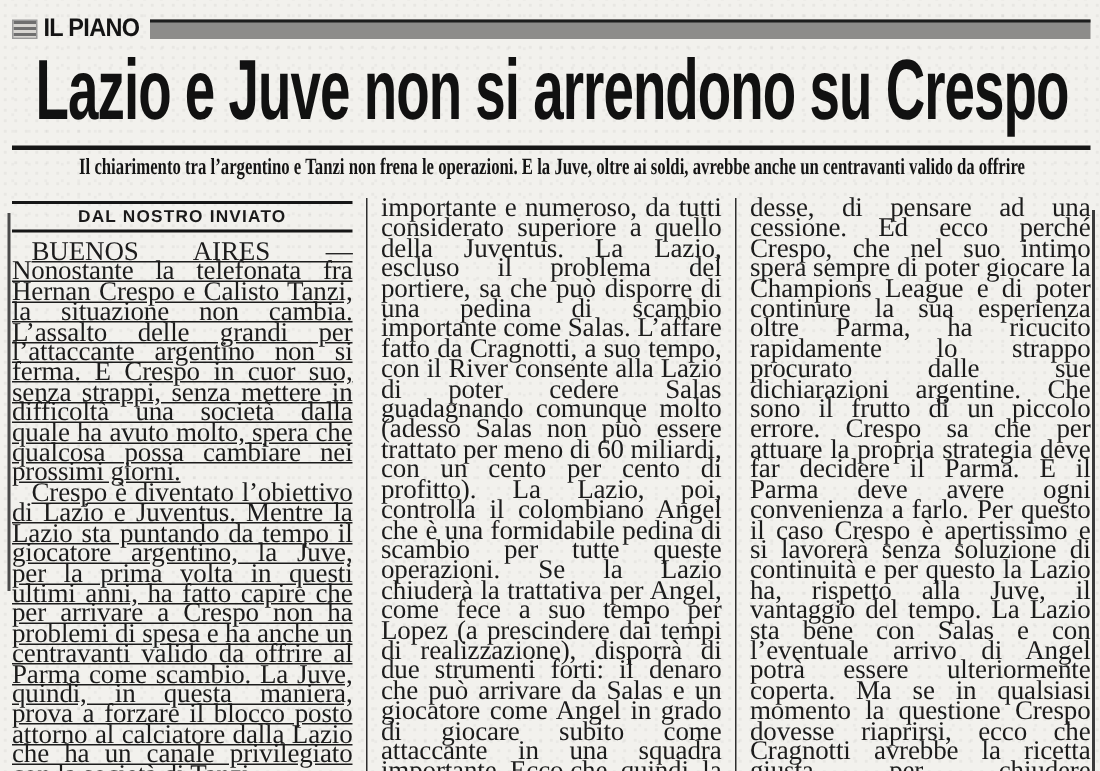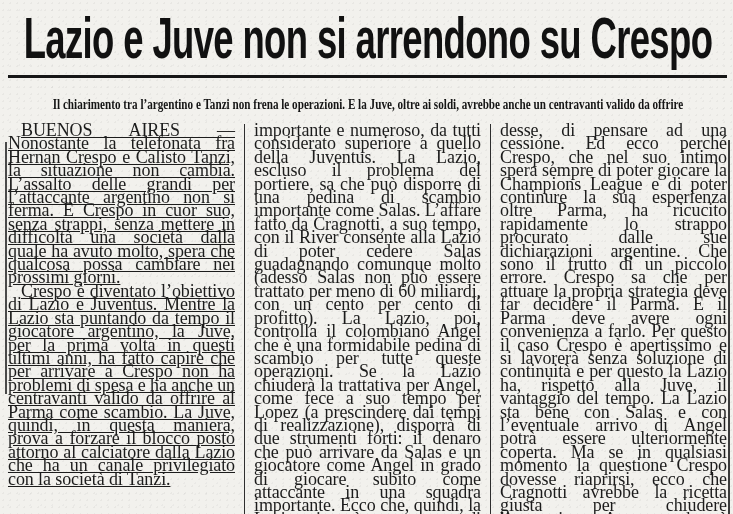--- a/index.html
+++ b/index.html
@@ -43,21 +43,21 @@
   .headline-wrap{position:relative;height:64px;margin-top:0;}
   h1{
     position:absolute;left:50%;top:0;margin:0;
     font-family:"Liberation Sans",sans-serif;
     font-weight:bold;font-size:57px;line-height:60px;
     letter-spacing:-1px;white-space:nowrap;color:#111;
     transform:translateX(-50%) scaleX(0.64);
   }
   .headline-rule{height:3px;background:#161616;margin-top:3px;}
   
-  .subhead-wrap{position:relative;height:24px;margin-top:16px;}
+  .subhead-wrap{position:relative;height:24px;margin-top:2px;}
   .subhead{
     position:absolute;left:50%;top:0;
     font-family:"Liberation Serif",serif;font-weight:bold;
     font-size:15.5px;line-height:20px;white-space:nowrap;color:#151515;
     transform:translateX(-50%) scaleX(0.72);
   }
   
   .cols{display:flex;align-items:stretch;margin-top:6px;height:476px;}
   .col{flex:1 1 0;min-width:0;}
   .vrule{flex:0 0 1px;width:1px;background:#2e2e2e;margin:0 9px;}
@@ -78,32 +78,40 @@
   }
   
   .edge-right{position:absolute;right:3px;top:140px;bottom:0;width:2px;background:#3a3a3a;}
   .edge-left{position:absolute;left:5px;top:142px;height:252px;width:2px;background:#4a4a4a;}
 </style>
 </head>
 <body>
 
 <div class="page">
 
+  <div class="kicker-row">
+    <span class="stripes"></span>
+    <span class="kicker">IL PIANO</span>
+    <span class="band"></span>
+  </div>
 
   <div class="headline-wrap">
     <h1>Lazio e Juve non si arrendono su Crespo</h1>
   </div>
   <div class="headline-rule"></div>
 
   <div class="subhead-wrap">
     <div class="subhead">Il chiarimento tra l’argentino e Tanzi non frena le operazioni. E la Juve, oltre ai soldi, avrebbe anche un centravanti valido da offrire</div>
   </div>
 
   <div class="cols">
     <div class="col">
+      <div class="byline-box">
+        <span>DAL NOSTRO INVIATO</span>
+      </div>
       <p class="indent">BUENOS AIRES — Nonostante la telefonata fra Hernan Crespo e Calisto Tanzi, la situazione non cambia. L’assalto delle grandi per l’attaccante argentino non si ferma. E Crespo in cuor suo, senza strappi, senza mettere in difficoltà una società dalla quale ha avuto molto, spera che qualcosa possa cambiare nei prossimi giorni.</p>
       <p class="indent">Crespo è diventato l’obiettivo di Lazio e Juventus. Mentre la Lazio sta puntando da tempo il giocatore argentino, la Juve, per la prima volta in questi ultimi anni, ha fatto capire che per arrivare a Crespo non ha problemi di spesa e ha anche un centravanti valido da offrire al Parma come scambio. La Juve, quindi, in questa maniera, prova a forzare il blocco posto attorno al calciatore dalla Lazio che ha un canale privilegiato con la società di Tanzi.</p>
     </div>
     <div class="vrule"></div>
     <div class="col">
       <p>importante e numeroso, da tutti considerato superiore a quello della Juventus. La Lazio, escluso il problema del portiere, sa che può disporre di una pedina di scambio importante come Salas. L’affare fatto da Cragnotti, a suo tempo, con il River consente alla Lazio di poter cedere Salas guadagnando comunque molto (adesso Salas non può essere trattato per meno di 60 miliardi, con un cento per cento di profitto). La Lazio, poi, controlla il colombiano Angel che è una formidabile pedina di scambio per tutte queste operazioni. Se la Lazio chiuderà la trattativa per Angel, come fece a suo tempo per Lopez (a prescindere dai tempi di realizzazione), disporrà di due strumenti forti: il denaro che può arrivare da Salas e un giocatore come Angel in grado di giocare subito come attaccante in una squadra importante. Ecco che, quindi, la Lazio si può permettere di entrare nella trattativa Crespo quando meglio crede. Quando cioè le condizioni interne al Parma permetteranno, se mai acca-</p>
     </div>
     <div class="vrule"></div>
     <div class="col">
       <p>desse, di pensare ad una cessione. Ed ecco perché Crespo, che nel suo intimo spera sempre di poter giocare la Champions League e di poter continure la sua esperienza oltre Parma, ha ricucito rapidamente lo strappo procurato dalle sue dichiarazioni argentine. Che sono il frutto di un piccolo errore. Crespo sa che per attuare la propria strategia deve far decidere il Parma. E il Parma deve avere ogni convenienza a farlo. Per questo il caso Crespo è apertissimo e si lavorerà senza soluzione di continuità e per questo la Lazio ha, rispetto alla Juve, il vantaggio del tempo. La Lazio sta bene con Salas e con l’eventuale arrivo di Angel potrà essere ulteriormente coperta. Ma se in qualsiasi momento la questione Crespo dovesse riaprirsi, ecco che Cragnotti avrebbe la ricetta giusta per chiudere l’operazione. A meno che, è questa la variabile incontrollata, la Juventus decida di puntare subito il tutto per tutto sull’argentino e farsi largo a colpi di decine di miliardi.</p>

